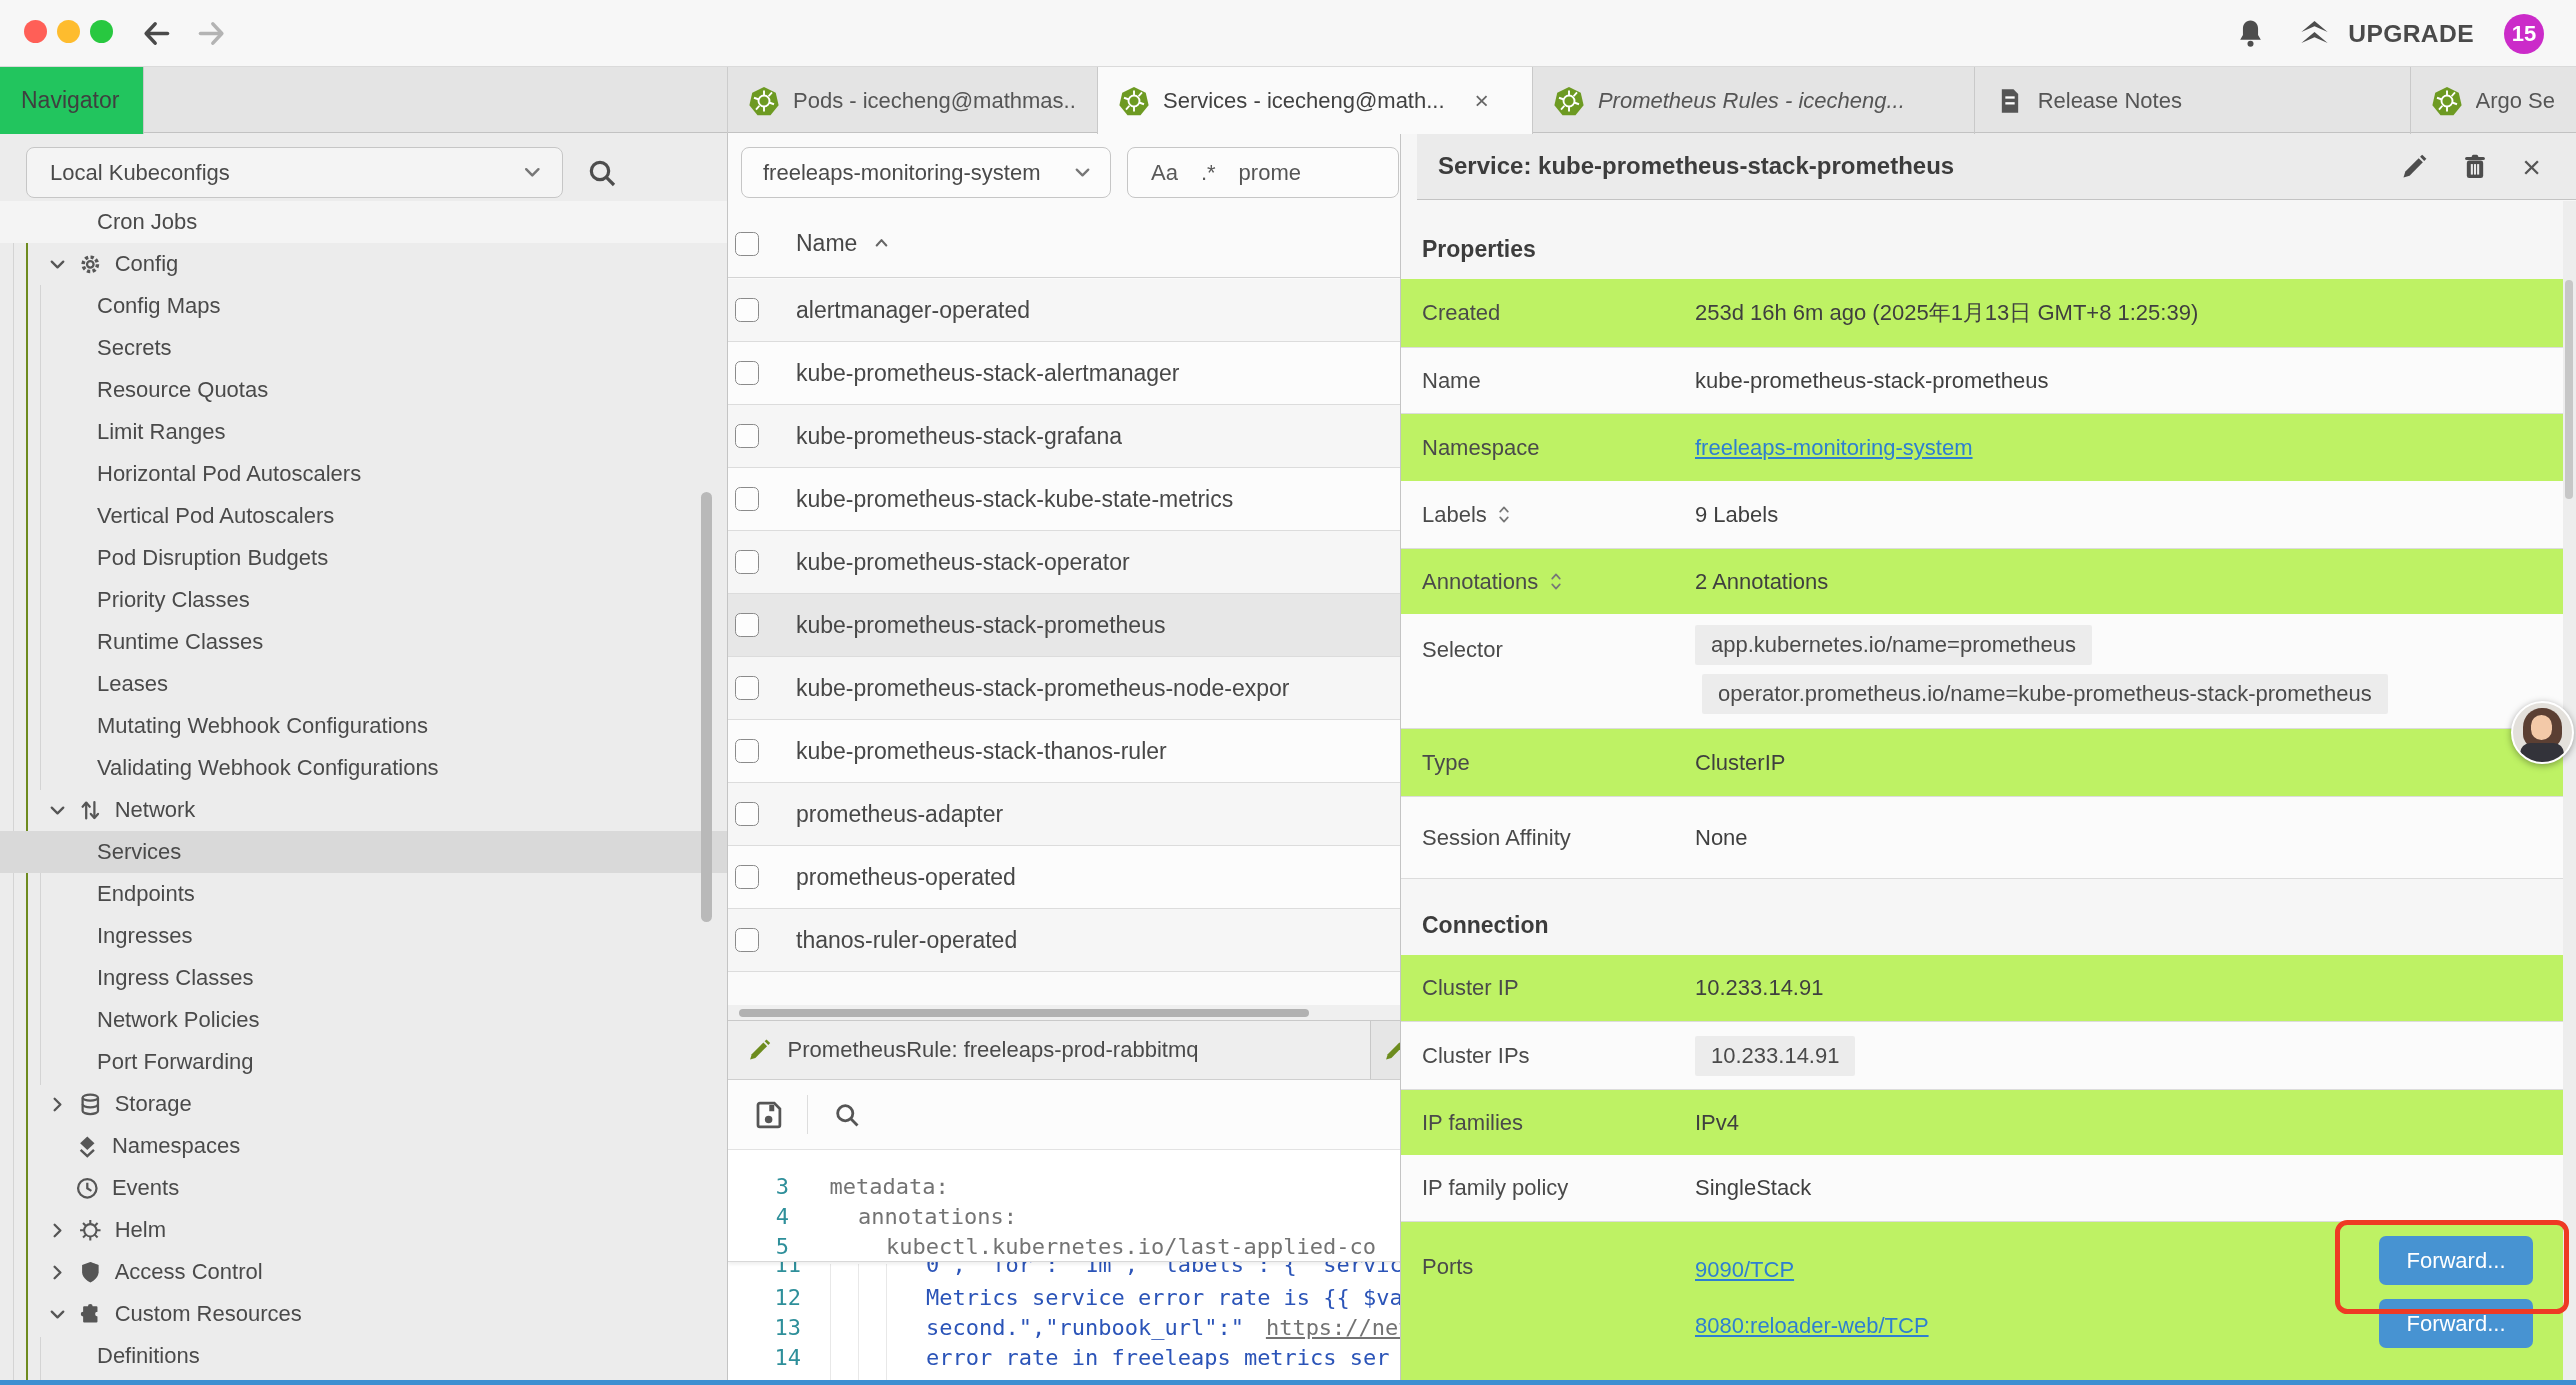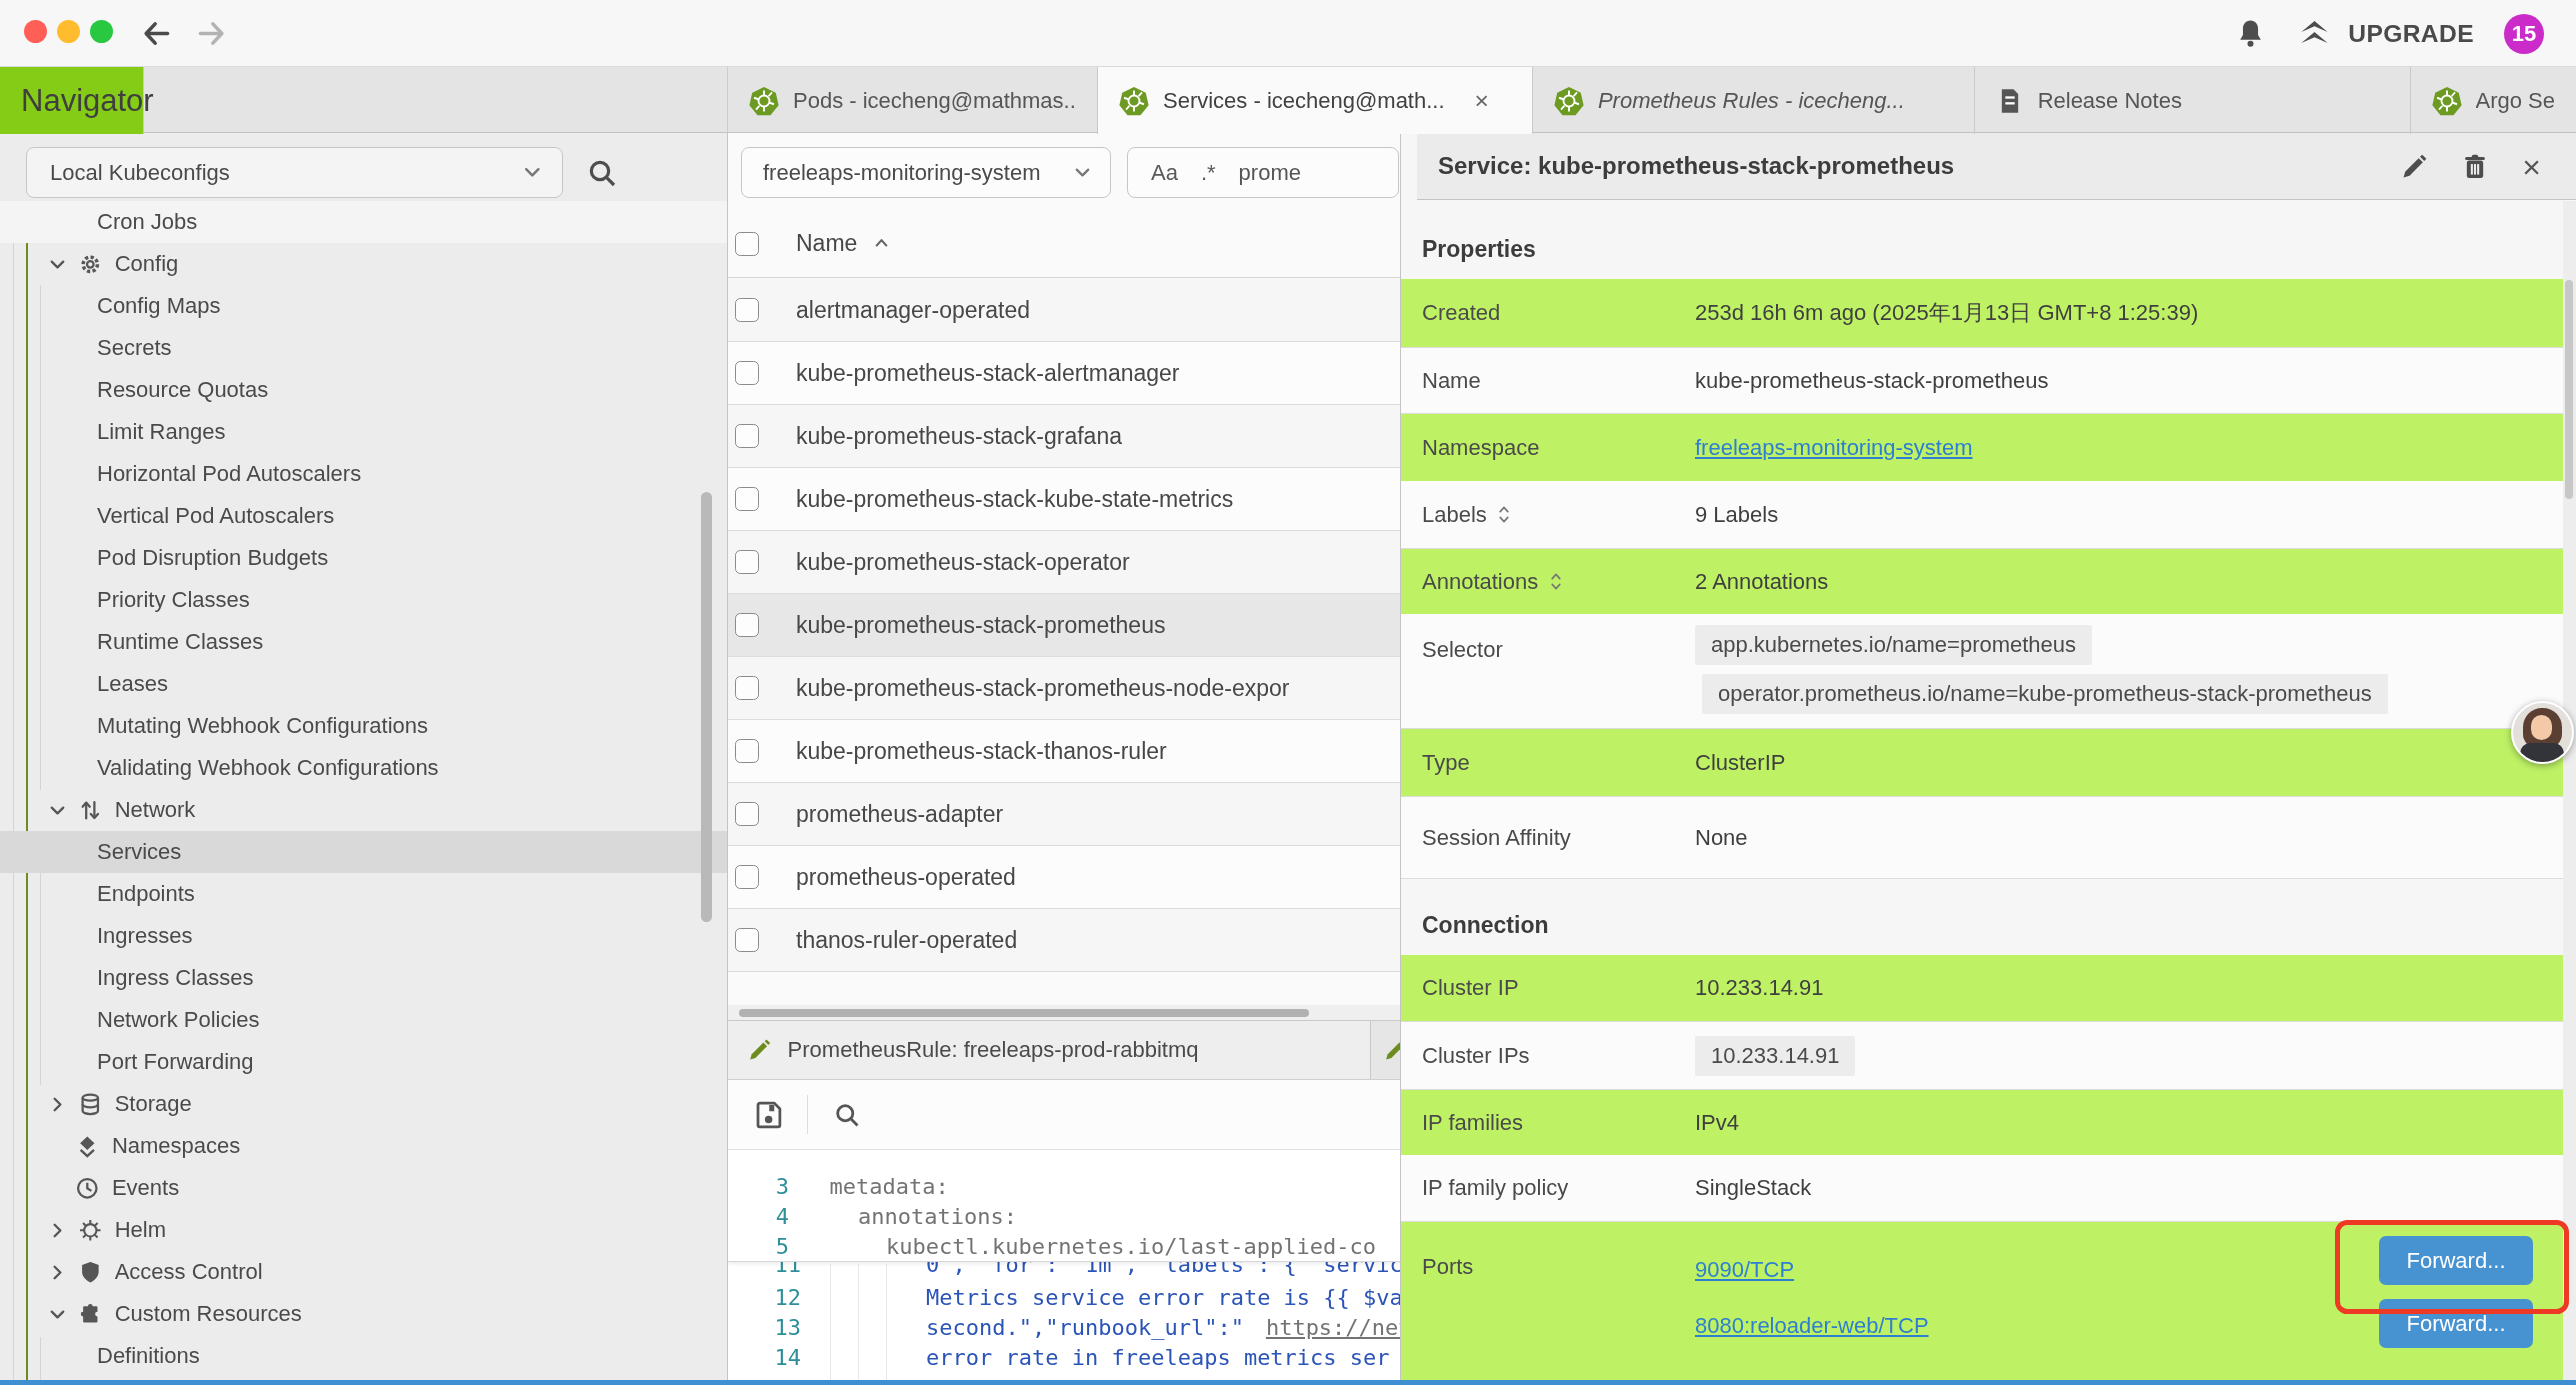--- a/index.html
+++ b/index.html
@@ -14,22 +14,22 @@
   .tb-right{position:absolute;right:0;top:0;height:67px;display:flex;align-items:center;gap:30px;padding-right:32px;}
   .upg{display:flex;align-items:center;gap:16px;}
   .upg-label{font-size:24.6px;font-weight:700;color:#4a4a4a;letter-spacing:0.4px;}
   .badge{width:40px;height:40px;border-radius:50%;background:#cb2bc9;color:#fff;font-size:22px;font-weight:700;
          display:flex;align-items:center;justify-content:center;}
   
   .strip{position:absolute;top:67px;height:67px;background:#e4e4e4;}
   .strip::after{content:'';position:absolute;left:0;right:0;bottom:0;height:1.8px;background:#c2c2c2;z-index:0;}
   .strip-left{left:0;width:728px;border-right:0.9px solid #cccccc;box-sizing:border-box;}
   .strip-right{left:728px;width:1848px;display:flex;}
-  .ltab{position:relative;z-index:1;height:67px;width:144px;background:#84cc16;border-right:0.9px solid #c9c9c9;
-        display:flex;align-items:center;padding-left:21px;box-sizing:border-box;font-size:31px;color:#3f3f3f;}
+  .ltab{position:relative;z-index:1;height:67px;width:144px;background:#22c55e;border-right:0.9px solid #c9c9c9;
+        display:flex;align-items:center;padding-left:21px;box-sizing:border-box;font-size:23px;color:#3f3f3f;}
   .tab{position:relative;z-index:1;display:flex;align-items:center;gap:14px;padding:0 21px;box-sizing:border-box;
        border-right:0.9px solid #c9c9c9;font-size:22px;color:#555;height:67px;}
   .tab.active{background:#fafafa;color:#414141;}
   .tab .lbl{white-space:nowrap;overflow:hidden;}
   .tab.italic .lbl{font-style:italic;}
   .tab .closex{margin-left:16px;font-size:24.6px;color:#666;}
   
   .sidebar{position:absolute;left:0;top:133px;width:728px;height:1247px;background:#ececec;
            border-right:0.9px solid #c4c4c4;box-sizing:border-box;overflow:hidden;}
   .kubesel{position:absolute;left:26px;top:14px;width:537px;height:51px;background:#f4f4f4;border:0.9px solid #c6c6c6;

